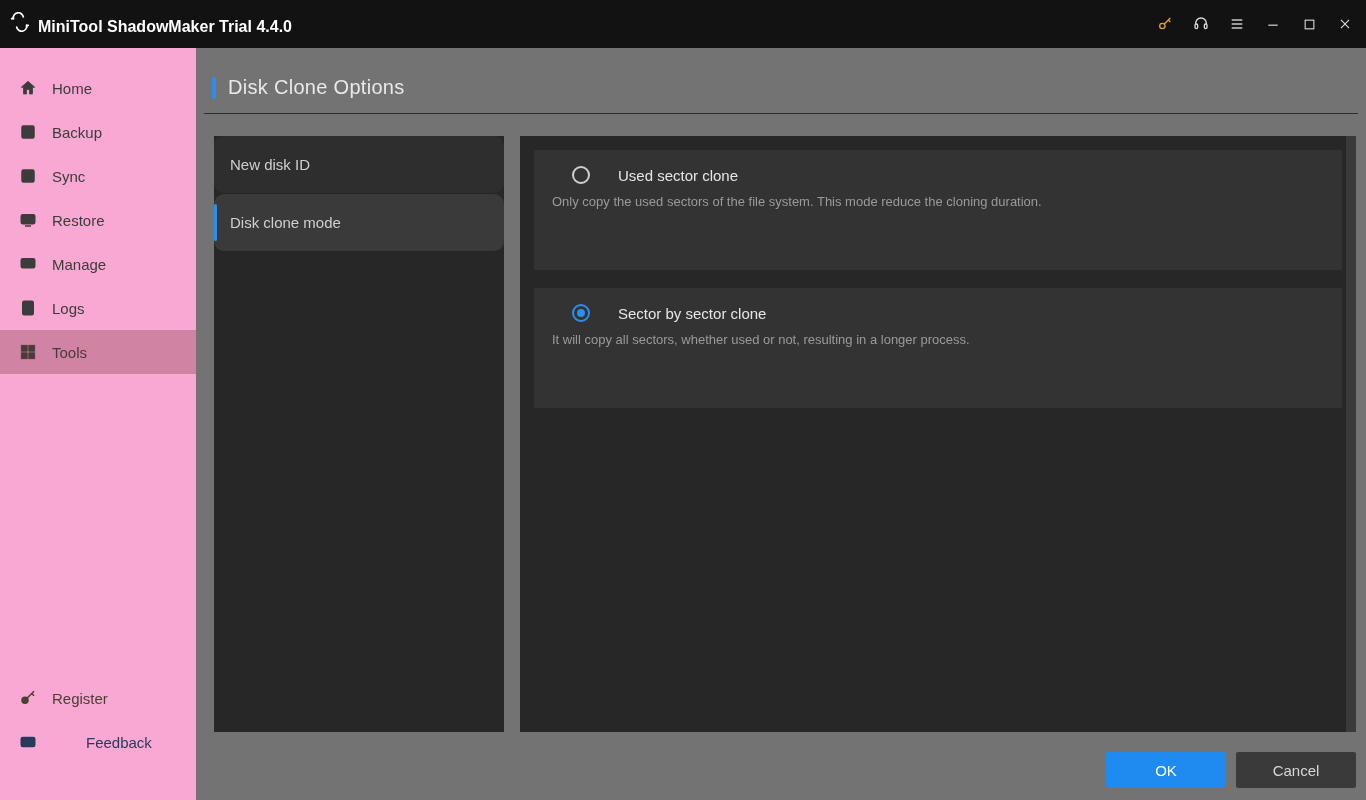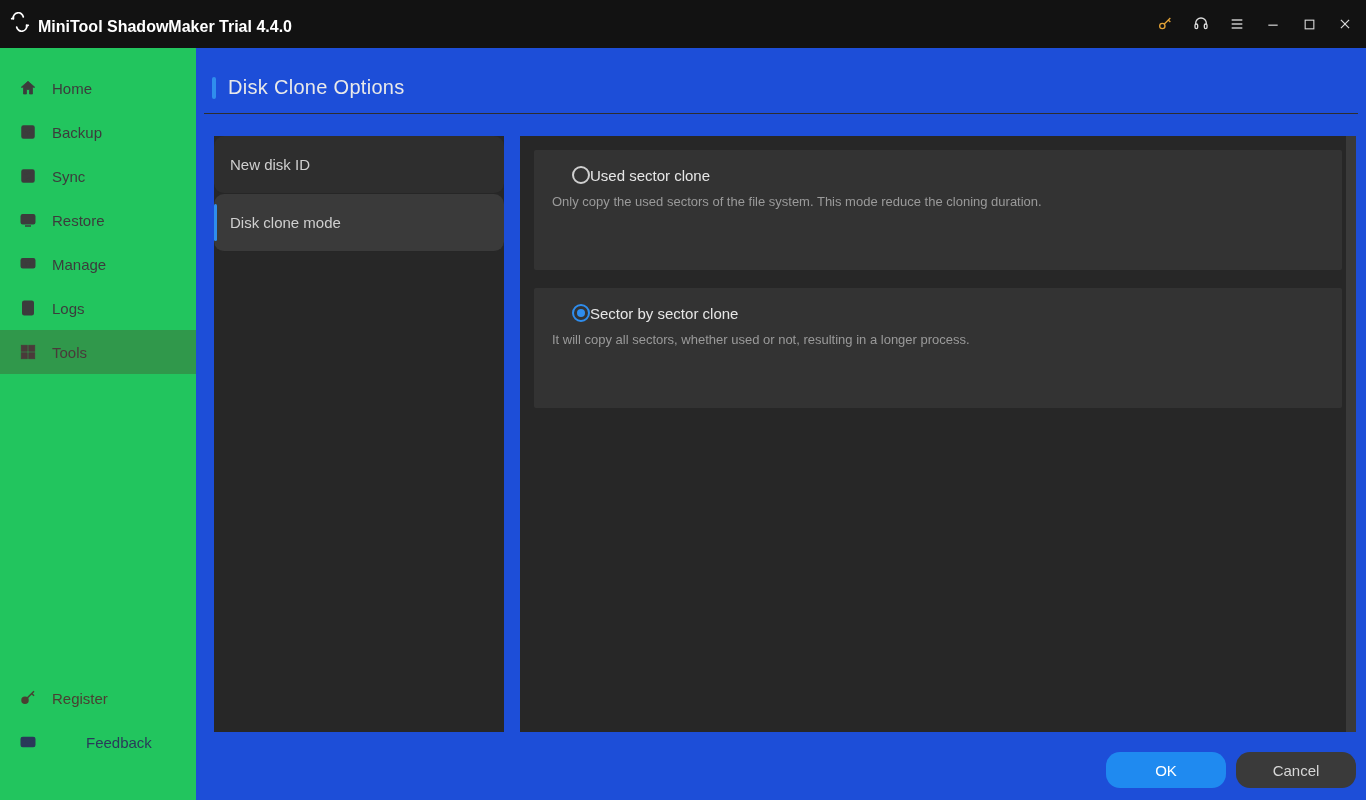--- a/index.html
+++ b/index.html
@@ -26,21 +26,21 @@
   .titlebar .tb-actions { display:flex; align-items:center; gap:18px; }
   .titlebar .tb-actions .tb-btn { width:18px; height:18px; display:flex; align-items:center; justify-content:center; color:#dcdcdc; }
   .titlebar .tb-actions .tb-btn svg { display:block; }
   .titlebar .tb-actions .tb-btn.key { color:#e3a236; }
 
   
   .app { display:flex; height: calc(800px - 48px); }
 
   .sidebar {
     width: 196px;
-    background: #22c55e;
+    background: #f9a8d4;
     display:flex;
     flex-direction:column;
     padding-top: 18px;
   }
   .nav { display:flex; flex-direction:column; gap:0; }
   .nav-item {
     display:flex; align-items:center; gap:14px;
     padding: 12px 18px;
     color:#3c3c3c;
     font-size:15px;
@@ -53,21 +53,21 @@
   }
   .nav-item svg { stroke: currentColor; fill: currentColor; }
 
   .sidebar .bottom { margin-top:auto; padding-bottom: 36px; }
   .bottom .nav-item { color:#4a4032; }
   .bottom .nav-item.fb { color:#2a3a5a;gap:48px; }
 
   
   .content {
     flex:1;
-    background: #1d4ed8;
+    background: #737373;
     display:flex;
     flex-direction:column;
     position:relative;
   }
   .page-header {
     padding: 28px 8px 14px 8px;
     margin: 0 8px;
     border-bottom: 1px solid #2e2e2e;
     display:flex;
     align-items:center;
@@ -126,21 +126,21 @@
     position:absolute; right:0; top:0; bottom:0; width:10px;
     background:#3a3a3a;
   }
 
   .option-card {
     background:#333333;
     border-radius:2px;
     padding: 16px 18px 18px 18px;
     min-height:120px;
   }
-  .option-head { display:flex; align-items:center; gap:0; margin-bottom:8px;padding-left:20px; }
+  .option-head { display:flex; align-items:center; gap:28px; margin-bottom:8px;padding-left:20px; }
   .radio {
     width:18px; height:18px; border-radius:50%;
     border:2px solid #cfcfcf; display:flex; align-items:center; justify-content:center;
     flex-shrink:0;
   }
   .radio.selected { border-color:#2f8ded; }
   .radio.selected::after {
     content:""; width:8px; height:8px; border-radius:50%; background:#2f8ded;
   }
   .option-title { font-size:15px; color:#e6e6e6; }
@@ -149,21 +149,21 @@
   .footer-buttons {
     display:flex;
     justify-content:flex-end;
     gap:10px;
     padding: 12px 10px 12px 0;
   }
   .btn {
     width:120px; height:36px;
     display:flex; align-items:center; justify-content:center;
     font-size:15px; cursor:pointer; border:none;
-    border-radius:14px;
+    border-radius:2px;
   }
   .btn-primary { background:#1f8af0; color:#fff; }
   .btn-secondary { background:#3a3a3a; color:#d6d6d6; }
 </style>
 </head>
 <body>
 
 <div class="titlebar">
   <div class="brand">
     <span class="icon">

